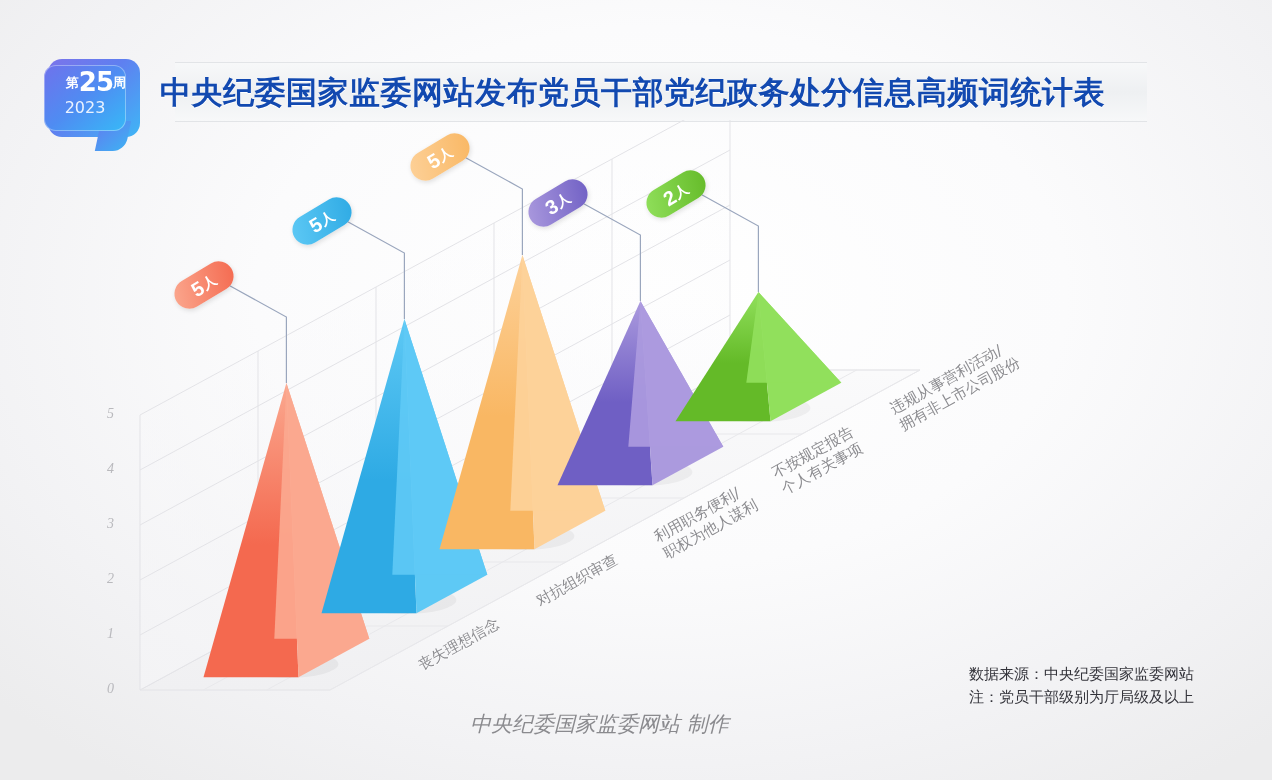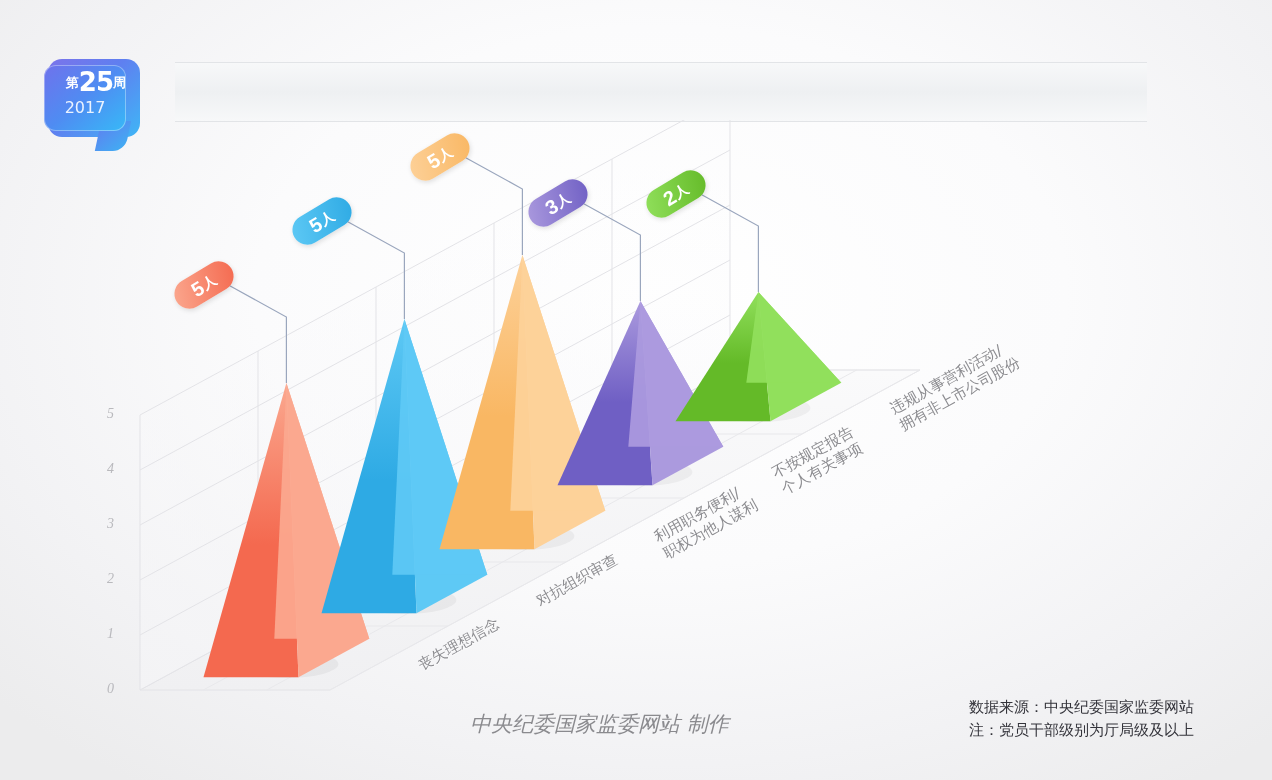--- a/index.html
+++ b/index.html
@@ -84,41 +84,42 @@
     text-shadow:0 1px 0 rgba(255,255,255,.8);
   }
   
   #credit{
     position:absolute;left:470px;top:710px;
     font-size:21px;color:#8a8a8e;white-space:nowrap;
     font-family:"DejaVu Sans","Liberation Sans",sans-serif;
     font-style:italic;
   }
   #source-note{
-    position:absolute;right:78px;top:696px;text-align:left;
+    position:absolute;right:78px;top:663px;text-align:left;
     font-size:15px;line-height:23px;color:#33333a;white-space:nowrap;
     font-family:"DejaVu Serif","Liberation Serif",serif;
   }
 </style>
 </head>
 <body>
 
 <div id="header">
   <div id="title-panel"></div>
 
   <div id="week-badge">
     <div class="badge-back"></div>
     <div class="badge-tail"></div>
     <div class="badge-front"></div>
     <div class="badge-line1">
       <span class="sm">第</span><span class="big">25</span><span class="sm">周</span>
     </div>
-    <div class="badge-line2">2017</div>
+    <div class="badge-line2">2023</div>
   </div>
 
+  <div id="page-title">中央纪委国家监委网站发布党员干部党纪政务处分信息高频词统计表</div>
 </div>
 
 <div id="chart-stage">
   <svg id="plot-svg" width="1272" height="620">
     <defs>
 
       <linearGradient id="floorGrad" x1="0" y1="0" x2="0" y2="1">
         <stop offset="0%" stop-color="#fafafb"></stop>
         <stop offset="100%" stop-color="#f0f0f2"></stop>
       </linearGradient>

